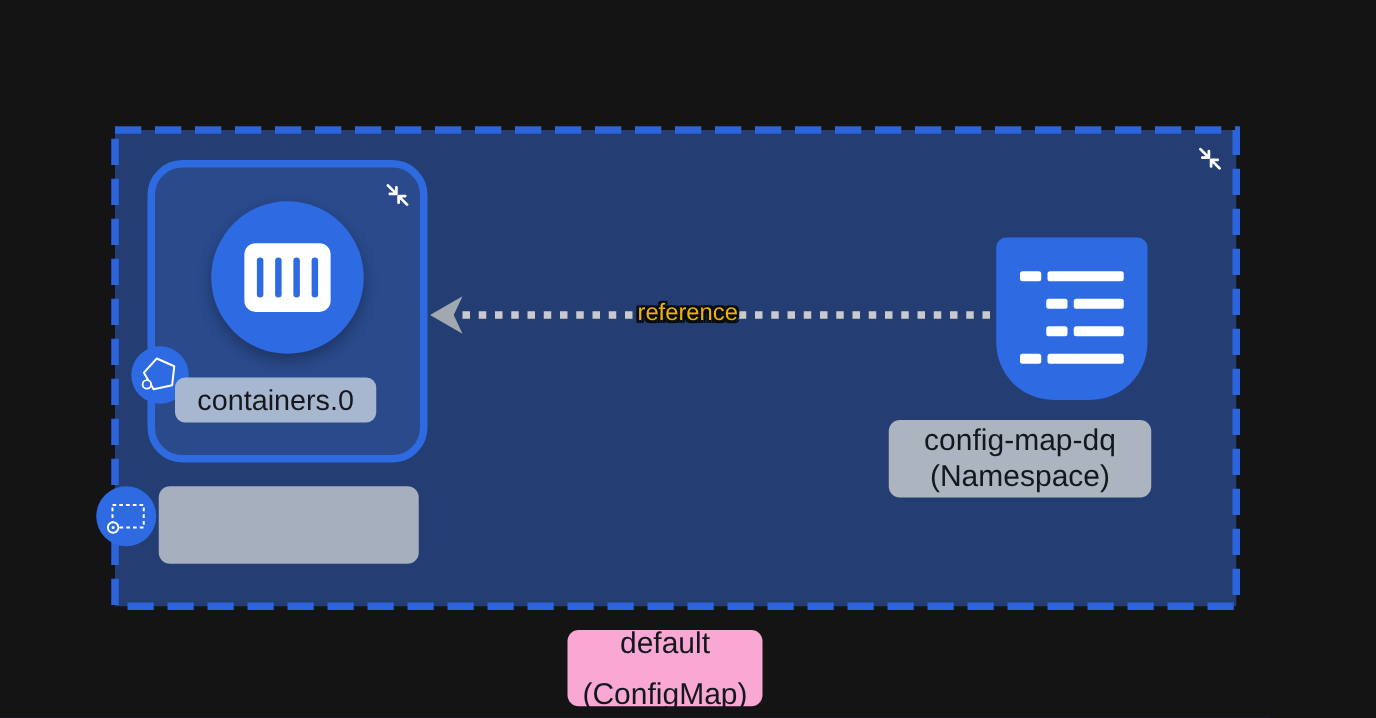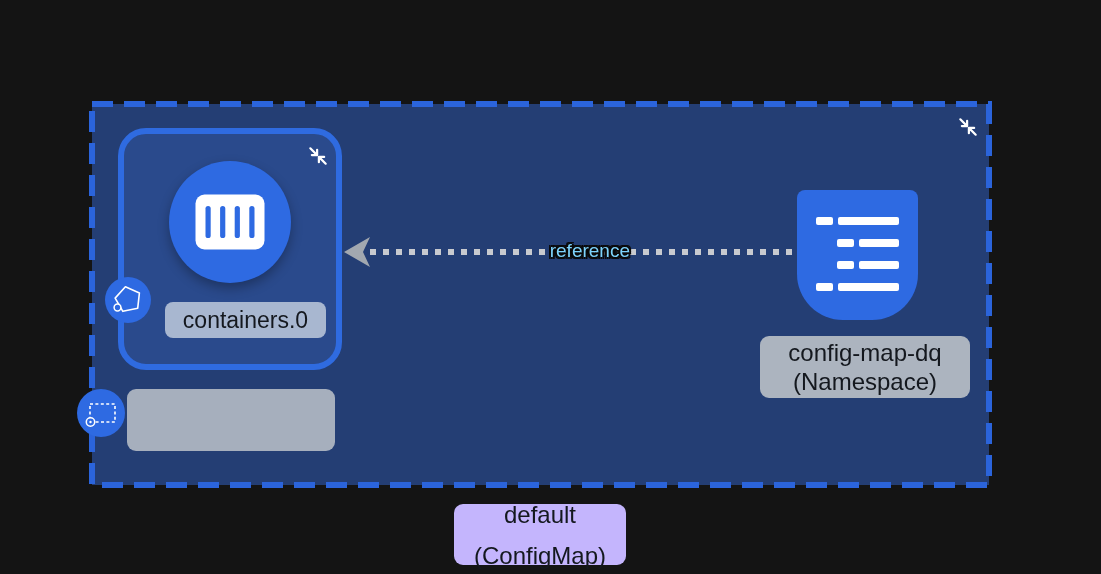--- a/index.html
+++ b/index.html
@@ -43,34 +43,34 @@
     align-items: center; justify-content: center;
     border-radius: 9px;
     color: #14181e;
     text-align: center;
     line-height: 29px;
     font-size: 24px;
   }
   .pill .ln { white-space: nowrap; }
 
   .containers-label {
-    left: 165px; top: 302px; width: 161px; height: 36px;
+    left: 140px; top: 302px; width: 161px; height: 36px;
     background: #A8B7D0; font-size: 23px; border-radius: 8px;
   }
   .deployment-label {
     left: 127px; top: 389px; width: 208px; height: 62px;
     background: #A6AFBD;
   }
   .configmap-label {
-    left: 760px; top: 336px; width: 210px; height: 62px;
+    left: 711px; top: 336px; width: 210px; height: 62px;
     background: #ACB4BF;
   }
   .namespace-label {
-    left: 454px; top: 504px; width: 172px; height: 61px;
-    background: #c4b5fd;
+    left: 454px; top: 504px; width: 156px; height: 61px;
+    background: #f9a8d4;
     gap: 12px;
   }
 
   
   .badge {
     border-radius: 50%;
     background: #2E6AE2;
     display: flex; align-items: center; justify-content: center;
   }
   .pod-badge { left: 105px; top: 277px; width: 46px; height: 46px; }
@@ -85,23 +85,23 @@
   .configmap-icon {
     left: 797px; top: 190px; width: 121px; height: 130px;
     background: #2E6AE2;
     border-radius: 8px 8px 46px 46px;
   }
 
   
   .edge-svg { left: 338px; top: 228px; }
   .edge-label {
     left: 510px; top: 240px; width: 120px;
-    text-align: right;
+    text-align: left;
     font-size: 19px;
-    color: #7dd3fc;
+    color: #eab308;
     text-shadow:
       -2px -2px 0 #0a0a0a, 2px -2px 0 #0a0a0a,
       -2px 2px 0 #0a0a0a, 2px 2px 0 #0a0a0a,
       0 -2px 0 #0a0a0a, 0 2px 0 #0a0a0a,
       -2px 0 0 #0a0a0a, 2px 0 0 #0a0a0a;
   }
 </style>
 </head>
 <body>
 

